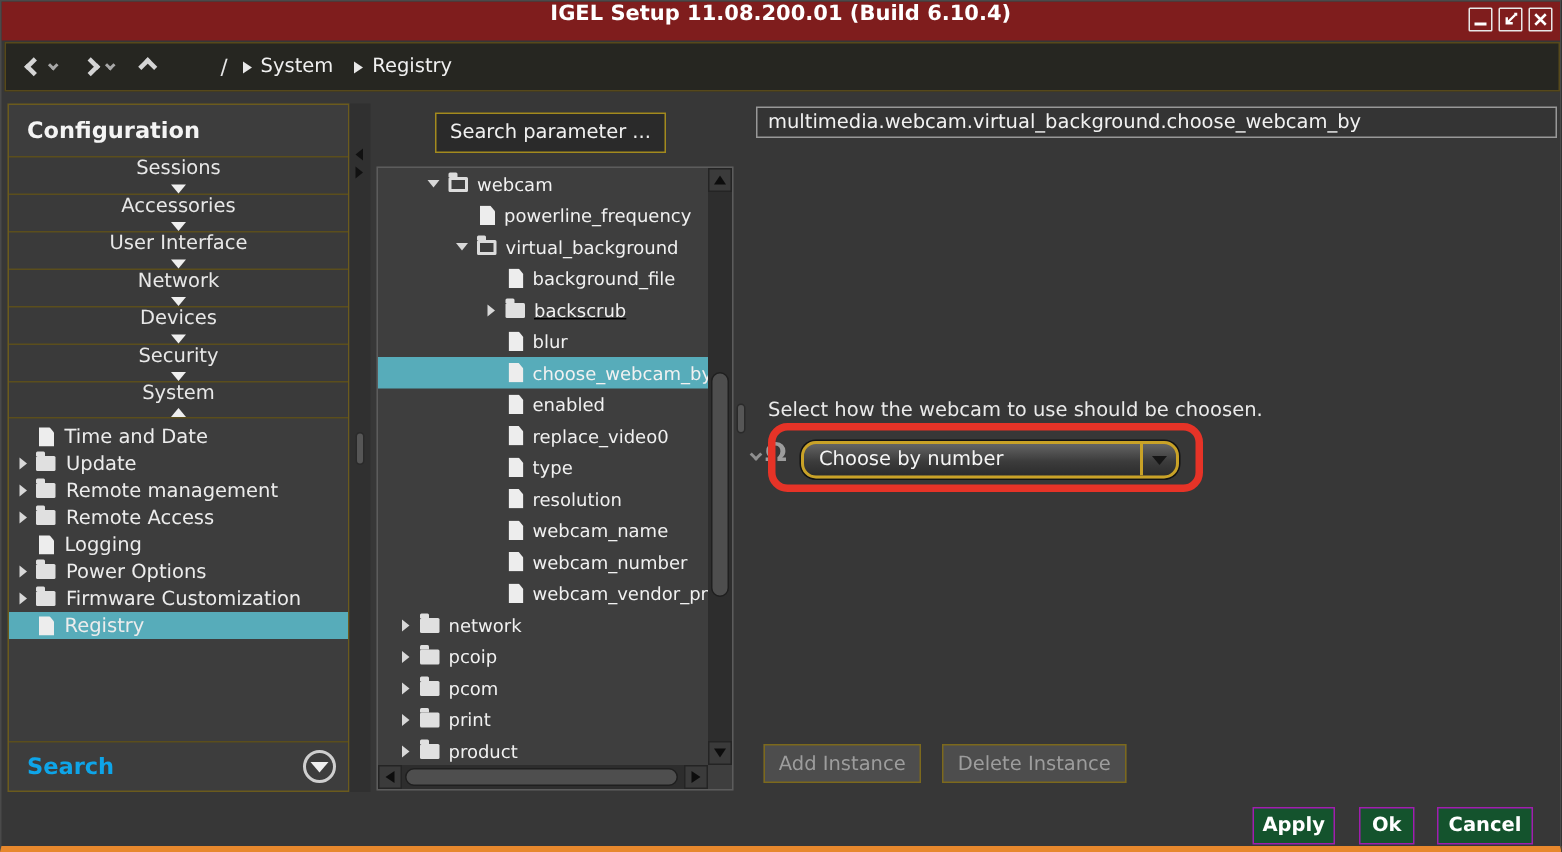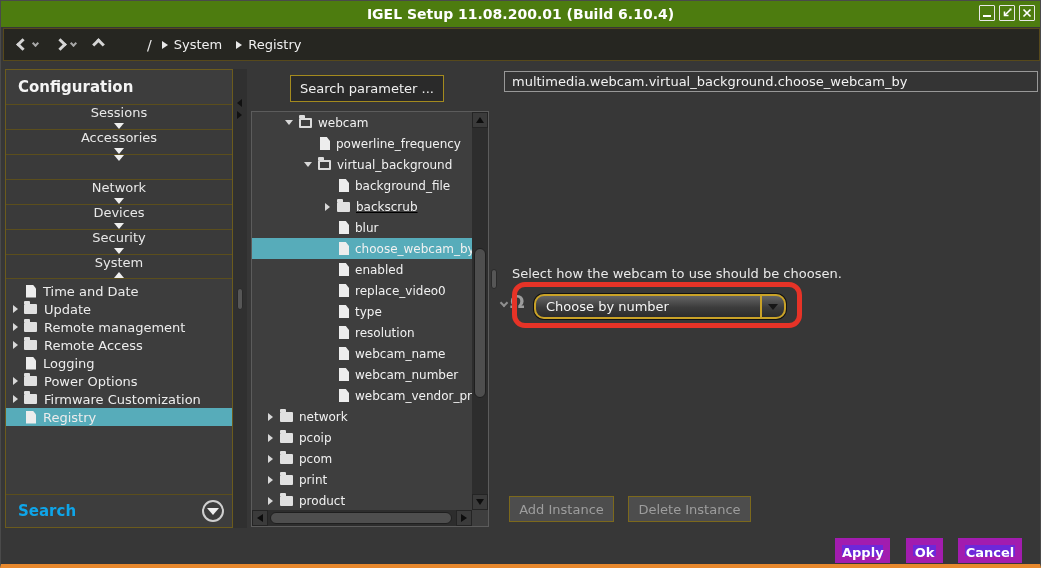--- a/index.html
+++ b/index.html
@@ -1,22 +1,22 @@
 <!DOCTYPE html>
 <html><head>
 <meta charset="utf-8">
 <style>
   * { margin:0; padding:0; box-sizing:border-box; }
   body { background:#1d1d1d; font-family:"DejaVu Sans","Liberation Sans",sans-serif; }
   .window{ position:relative; width:1041px; height:568px; background:#373737; overflow:hidden;
            border:1px solid #4a4a4a; border-bottom:4px solid #e7882d; }
 
   
-  .titlebar{ position:absolute; left:0; top:0; width:100%; height:26px; background:#4d7c0f;
-             display:flex; align-items:center; justify-content:center; }
+  .titlebar{ position:absolute; left:0; top:0; width:100%; height:26px; background:#7f1d1d;
+             display:flex; align-items:flex-start; justify-content:center; }
   .title-text{ color:#ffffff; font-size:14px; font-weight:bold; }
   .win-controls{ position:absolute; right:5px; top:4px; display:flex; gap:4px; }
   .win-btn{ width:16px; height:16px; border:1px solid #e8e8e8; background:transparent; border-radius:1px;
             display:flex; align-items:center; justify-content:center; padding:0; cursor:pointer; }
   .win-btn svg{ display:block; }
 
   
   .navbar{ position:absolute; left:2px; top:27px; width:1037px; height:33px; background:#262621;
            border:1px solid #57491b; display:flex; align-items:center; padding-left:14px; }
   .chev{ display:inline-block; width:9px; height:9px; border-left:3px solid #d5d5d5; border-bottom:3px solid #d5d5d5; }
@@ -119,21 +119,21 @@
   .combo-value{ flex:1; color:#f5f5f5; font-size:13px; line-height:21px; padding-left:10px;
                 overflow:hidden; white-space:nowrap; }
   .combo-arrow{ width:24px; border-left:2px solid #c9a227; display:flex; align-items:center; justify-content:center;
                 border-radius:0 8px 8px 0; }
   .combo-arrow span{ width:0; height:0; border-left:5px solid transparent; border-right:5px solid transparent;
                      border-top:6px solid #161616; }
   .red-annotation{ position:absolute; left:511px; top:281px; width:290px; height:46px;
                    border:5px solid #e63327; border-radius:13px; pointer-events:none; z-index:6; }
   .btn-disabled{ position:absolute; top:495px; height:26px; background:#4d4d4d; border:1px solid #7c691c;
                  color:#9d9d9d; font-size:13px; font-family:inherit; }
-  .btn-dark{ position:absolute; top:537px; height:25px; background:#6d28d9; border:7px solid #a21caf;
+  .btn-dark{ position:absolute; top:537px; height:25px; background:#14532d; border:1px solid #a21caf;
              color:#ffffff; font-size:13px; font-weight:bold; cursor:pointer; font-family:inherit; }
 </style>
 </head>
 <body>
 
 <div class="window">
 
   <div class="titlebar">
     <span class="title-text">IGEL Setup 11.08.200.01 (Build 6.10.4)</span>
     <div class="win-controls">
@@ -185,20 +185,21 @@
     <div id="accordion">
         <div class="acc-row">
           <span class="acc-label">Sessions</span>
           <span class="caret-down"></span>
         </div>
         <div class="acc-row">
           <span class="acc-label">Accessories</span>
           <span class="caret-down"></span>
         </div>
         <div class="acc-row">
+          <span class="acc-label">User Interface</span>
           <span class="caret-down"></span>
         </div>
         <div class="acc-row">
           <span class="acc-label">Network</span>
           <span class="caret-down"></span>
         </div>
         <div class="acc-row">
           <span class="acc-label">Devices</span>
           <span class="caret-down"></span>
         </div>

